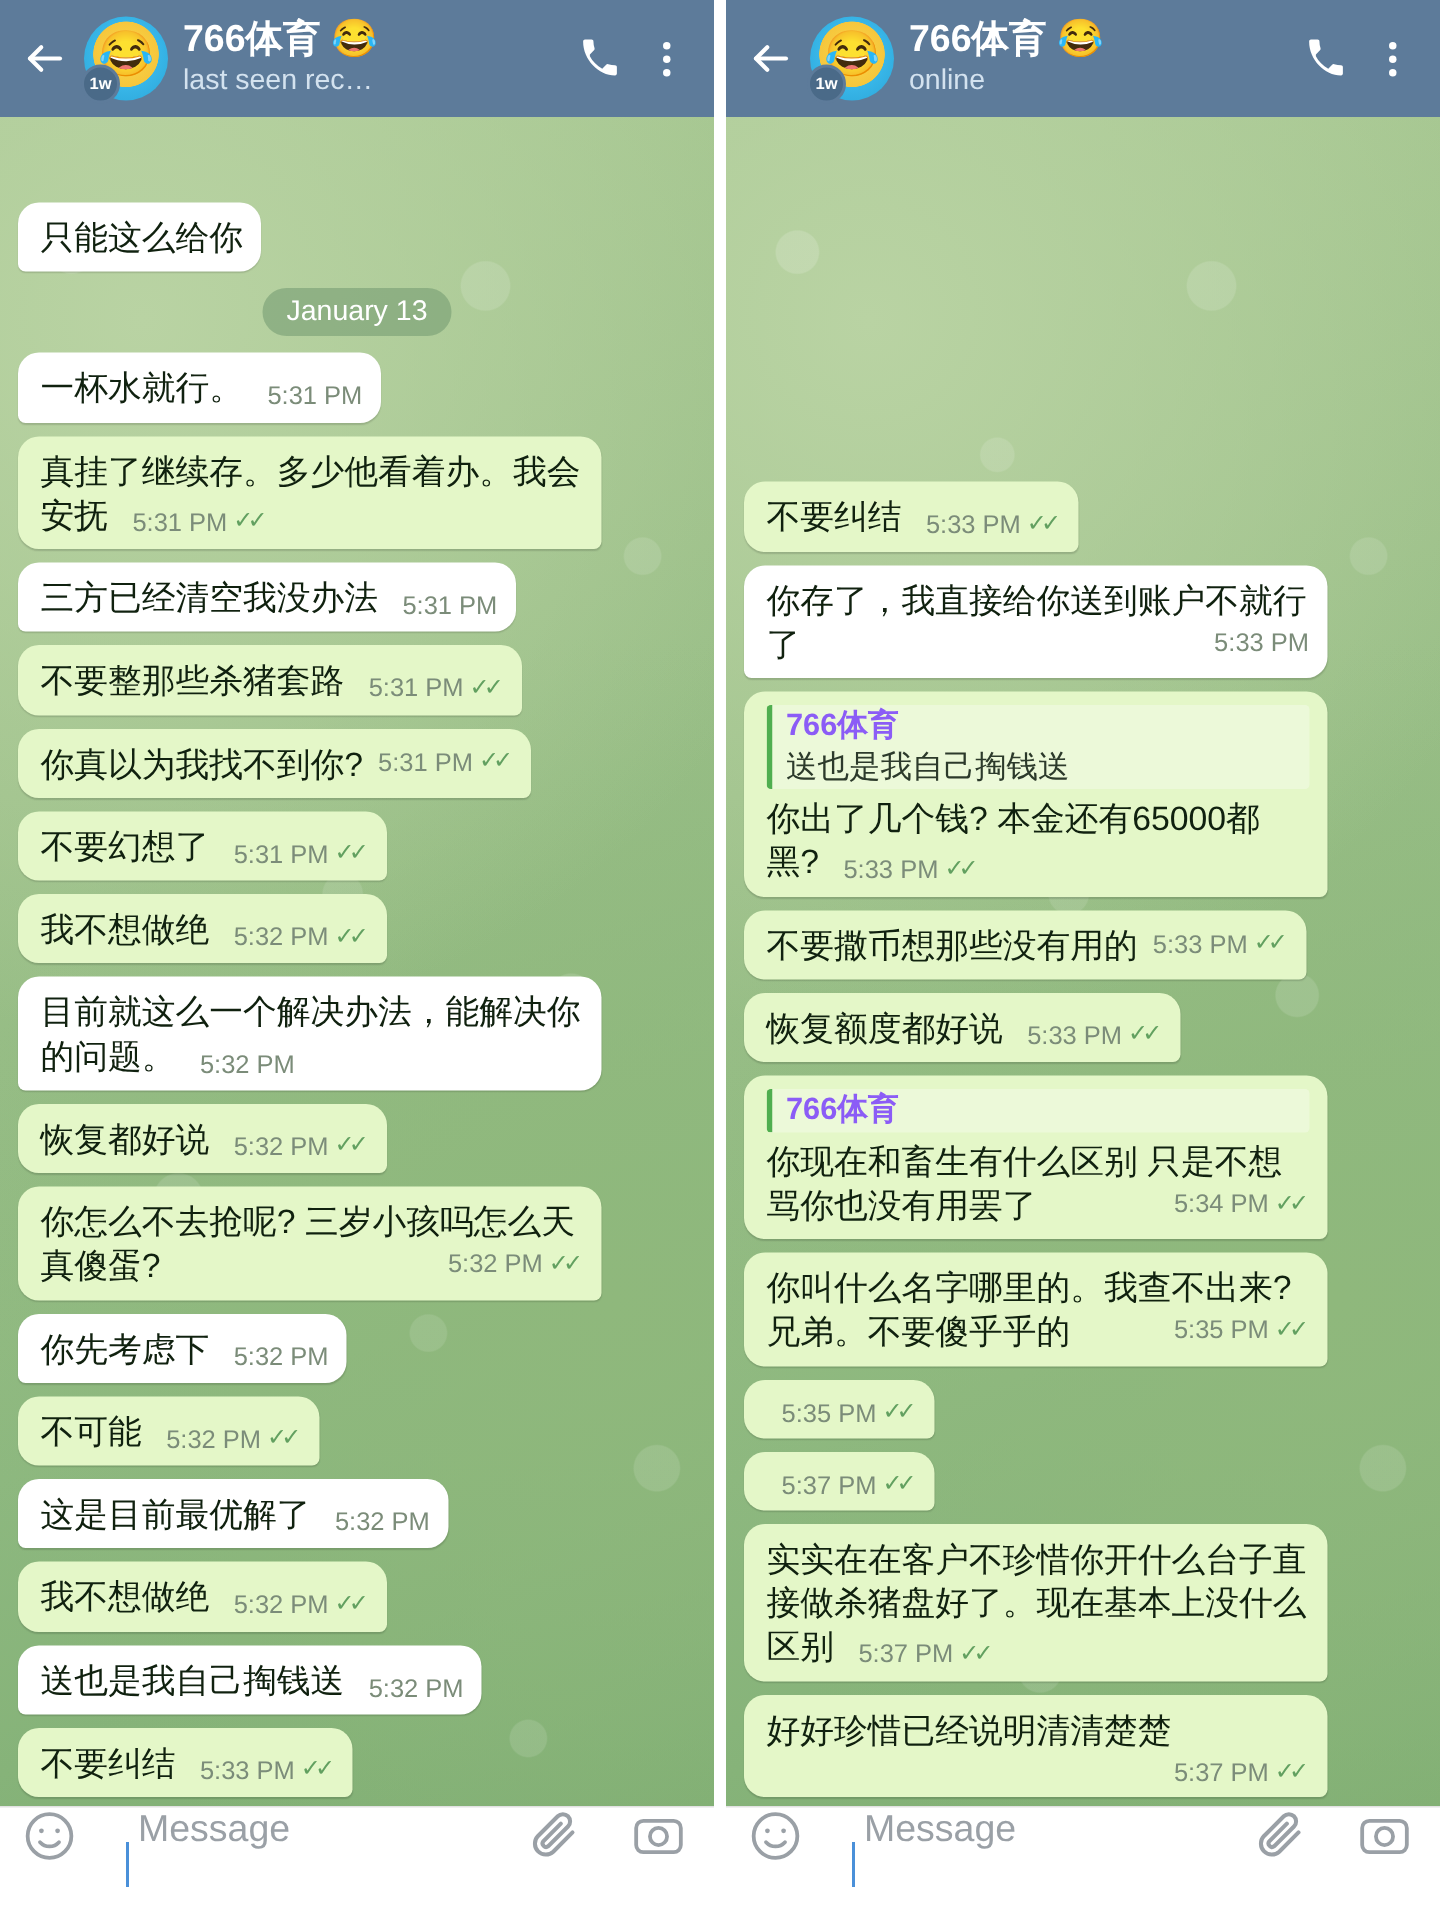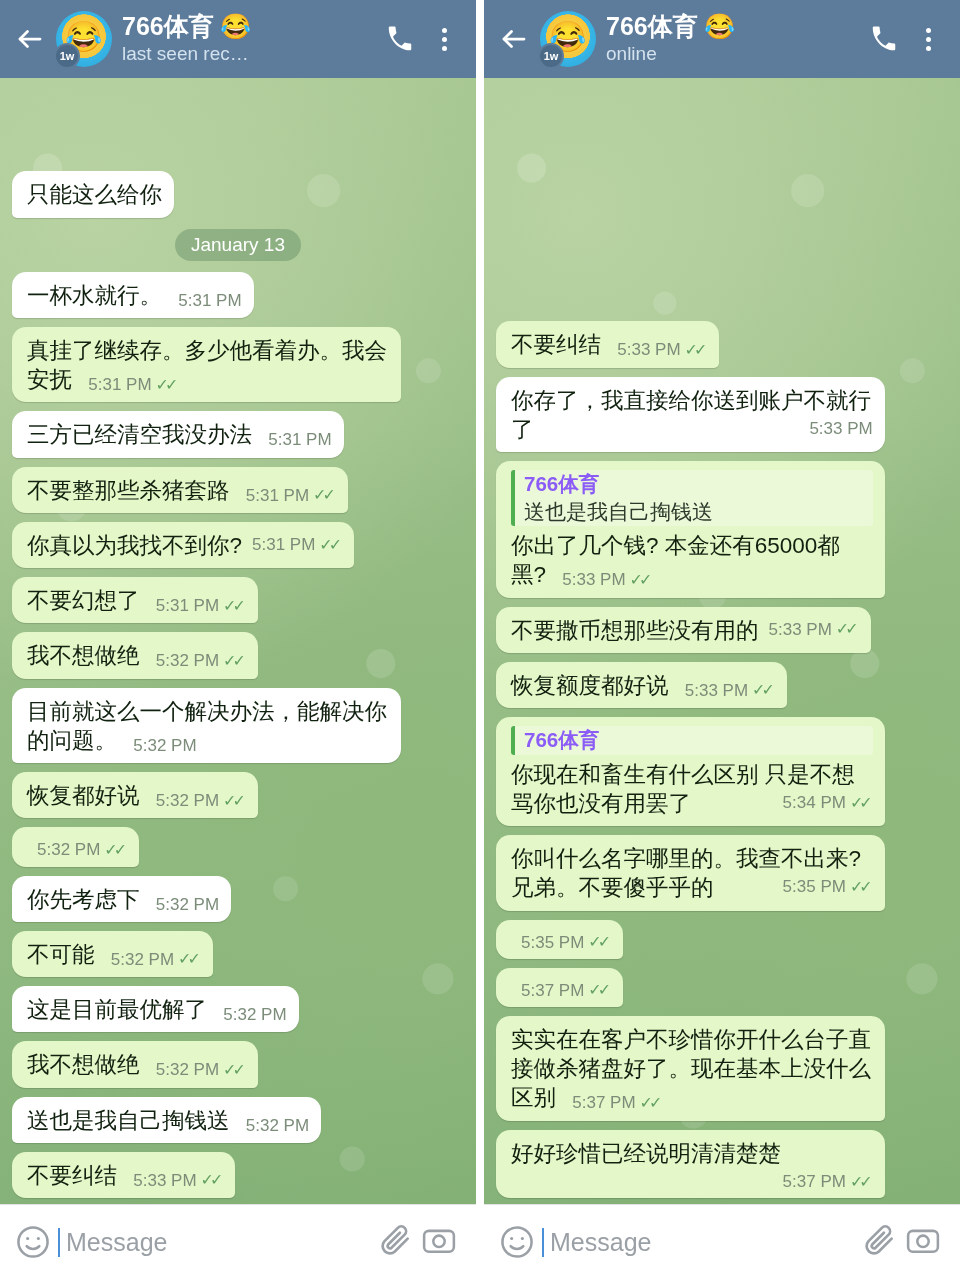--- a/index.html
+++ b/index.html
@@ -193,23 +193,22 @@
     border-radius: 16px;
     margin: 2px auto 2px auto;
   }
   .date-row { display:flex; justify-content:center; width:100%; }
 
   
   .composer {
     height: 76px;
     background: #ffffff;
     display: flex;
-    align-items: center;
     padding: 0 14px;
-    gap: 2px;
+    gap: 28px;
     flex: 0 0 auto;
     border-top: 1px solid #e2e2e2;
   }
   .smiley { width: 40px; height: 40px; flex: 0 0 auto; color: #9aa0a6; }
   .msg-input {
     flex: 1 1 auto;
     font-size: 25px;
     color: #9aa0a6;
     position: relative;
     padding-left: 10px;
@@ -357,20 +356,21 @@
             <span class="btext">恢复都好说</span>
             <span class="meta">
               <span>5:32 PM</span>
               <span class="ticks">✓✓</span>
             </span>
           </div>
         </div>
 
         <div class="row out">
           <div class="bubble out">
+            <span class="btext">你怎么不去抢呢? 三岁小孩吗怎么天真傻蛋?</span>
             <span class="meta right-aligned">
               <span>5:32 PM</span>
               <span class="ticks">✓✓</span>
             </span>
           </div>
         </div>
 
         <div class="row in">
           <div class="bubble in">
             <span class="btext">你先考虑下</span>

